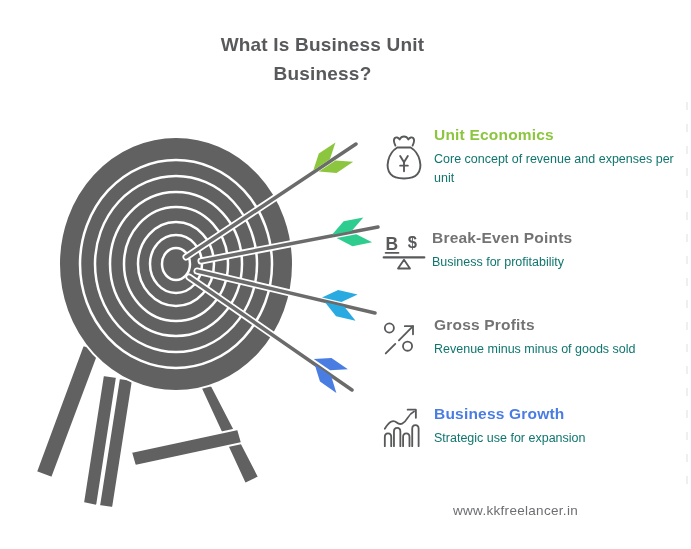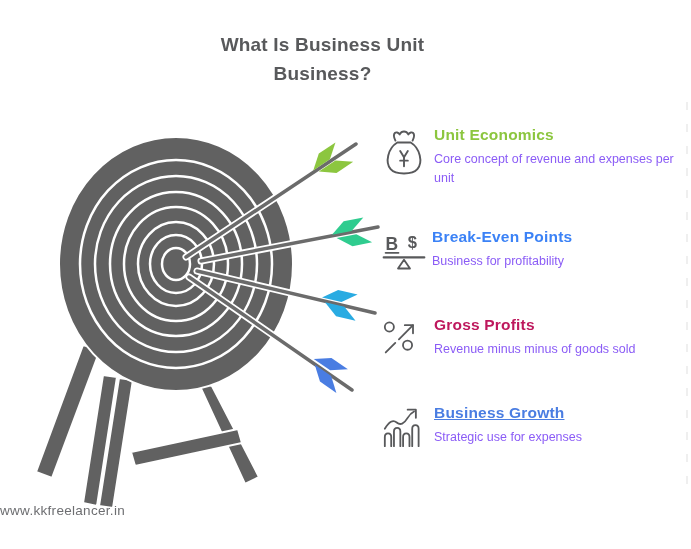--- a/index.html
+++ b/index.html
@@ -6,34 +6,34 @@
   .canvas{
     position:relative;width:691px;height:549px;background:#ffffff;overflow:hidden;
     font-family:"Liberation Sans", sans-serif;
   }
   .page-title{
     position:absolute;top:30px;left:0;width:645px;text-align:center;
     font-size:19px;font-weight:bold;color:#58595b;line-height:1.55;letter-spacing:.2px;
   }
   .page-title span{display:block;}
   .illustration-svg{position:absolute;left:0;top:0;width:691px;height:549px;}
-  .item-row{position:absolute;display:flex;align-items:flex-start;width:300px;}
+  .item-row{position:absolute;display:flex;align-items:center;width:300px;}
   .row-1{left:383px;top:124px;}
   .row-2{left:381px;top:226px;}
   .row-3{left:383px;top:314px;}
   .row-4{left:383px;top:402px;}
   .item-icon{width:46px;flex:0 0 46px;padding-top:4px;}
   .item-icon svg{display:block;}
   .icon-stroke{stroke:#58595b;stroke-width:2;fill:none;stroke-linecap:round;stroke-linejoin:round;}
   .icon-text{fill:#58595b;font-family:"Liberation Sans",sans-serif;font-weight:bold;}
   .item-text{margin-left:5px;}
   .item-heading{font-size:15.5px;font-weight:bold;letter-spacing:.2px;margin:2px 0 6px 0;}
-  .item-desc{font-size:12.5px;color:#8b5cf6;line-height:1.5;max-width:252px;}
+  .item-desc{font-size:12.5px;color:#0f766e;line-height:1.5;max-width:252px;}
   .footer-url{
-    position:absolute;left:0;top:503px;width:578px;text-align:left;
+    position:absolute;left:0;top:503px;width:578px;text-align:right;
     font-size:13.5px;color:#6d6e71;letter-spacing:.3px;
   }
   .edge-dashes{
     position:absolute;right:3px;top:102px;width:2px;height:392px;
     background:repeating-linear-gradient(to bottom,#efefef 0 8px,transparent 8px 22px);
   }
 </style>
 </head>
 <body>
 
@@ -131,59 +131,59 @@
         <text class="icon-text" x="5" y="21" font-size="19">B</text>
         <text class="icon-text" x="29" y="19" font-size="18">$</text>
         <g class="icon-stroke">
           <line x1="5" y1="24" x2="19" y2="24"></line>
           <line x1="3" y1="29" x2="47" y2="29" stroke-width="2.5"></line>
           <polygon points="25,31.5 18.5,41 31.5,41"></polygon>
         </g>
       </svg>
     </div>
     <div class="item-text">
-      <div class="item-heading" style="color: #3b82f6;">Break-Even Points</div>
+      <div class="item-heading" style="color: #737373;">Break-Even Points</div>
       <div class="item-desc">Business for profitability</div>
     </div>
   </div>
 
   <div class="item-row row-3">
     <div class="item-icon">
       <svg width="40" height="38" viewBox="0 0 44 40">
         <g class="icon-stroke">
           <line x1="3" y1="37" x2="13.5" y2="26.5"></line>
           <line x1="17.5" y1="22.5" x2="33" y2="7"></line>
           <path d="M24,7 L33,7 L33,16"></path>
           <circle cx="7" cy="9" r="5"></circle>
           <circle cx="27" cy="29" r="5"></circle>
         </g>
       </svg>
     </div>
     <div class="item-text">
-      <div class="item-heading" style="color: #be185d;">Gross Profits</div>
+      <div class="item-heading" style="color: #737373;">Gross Profits</div>
       <div class="item-desc">Revenue minus minus of goods sold</div>
     </div>
   </div>
 
   <div class="item-row row-4">
     <div class="item-icon">
       <svg width="42" height="42" viewBox="0 0 46 46">
         <g class="icon-stroke">
           <path d="M2,44 L2,34 Q2,30 5.5,30 Q9,30 9,34 L9,44"></path>
           <path d="M12,44 L12,28 Q12,24 15.5,24 Q19,24 19,28 L19,44"></path>
           <path d="M22,44 L22,34 Q22,30 25.5,30 Q29,30 29,34 L29,44"></path>
           <path d="M32,44 L32,25 Q32,21 35.5,21 Q39,21 39,25 L39,44"></path>
           <path d="M2,25 Q9,13 15,18 Q21,23 27,13 Q30,8 34,6"></path>
           <path d="M27,4 L36,4 L36,13"></path>
         </g>
       </svg>
     </div>
     <div class="item-text">
-      <div class="item-heading" style="color: rgb(74, 125, 226); text-decoration: underline;">Business Growth</div>
-      <div class="item-desc">Strategic use for expenses</div>
+      <div class="item-heading" style="color: rgb(74, 125, 226);">Business Growth</div>
+      <div class="item-desc">Strategic use for expansion</div>
     </div>
   </div>
 
   <div class="edge-dashes"></div>
 
   <div class="footer-url">www.kkfreelancer.in</div>
 
 </div>
 
 </body></html>

